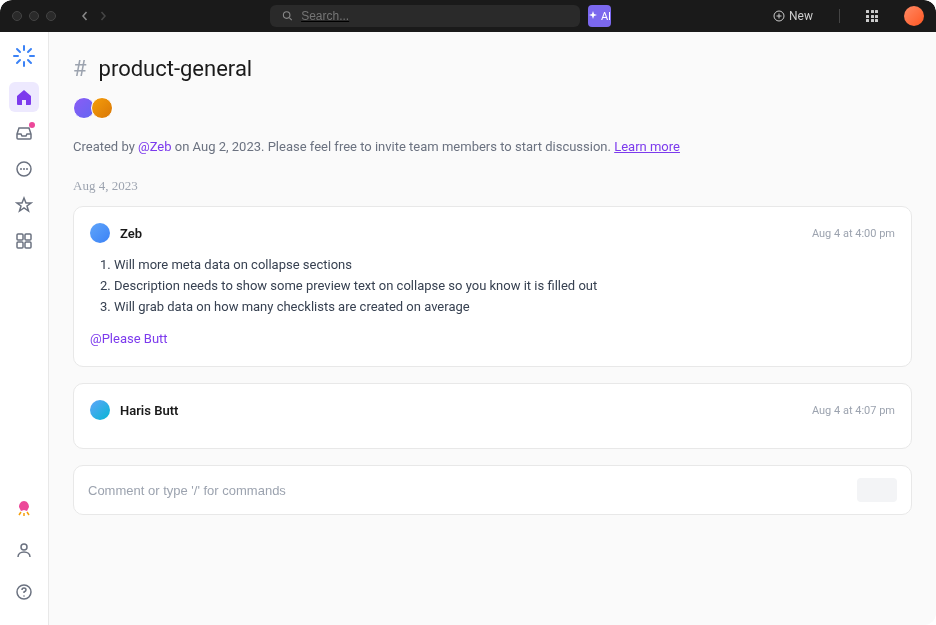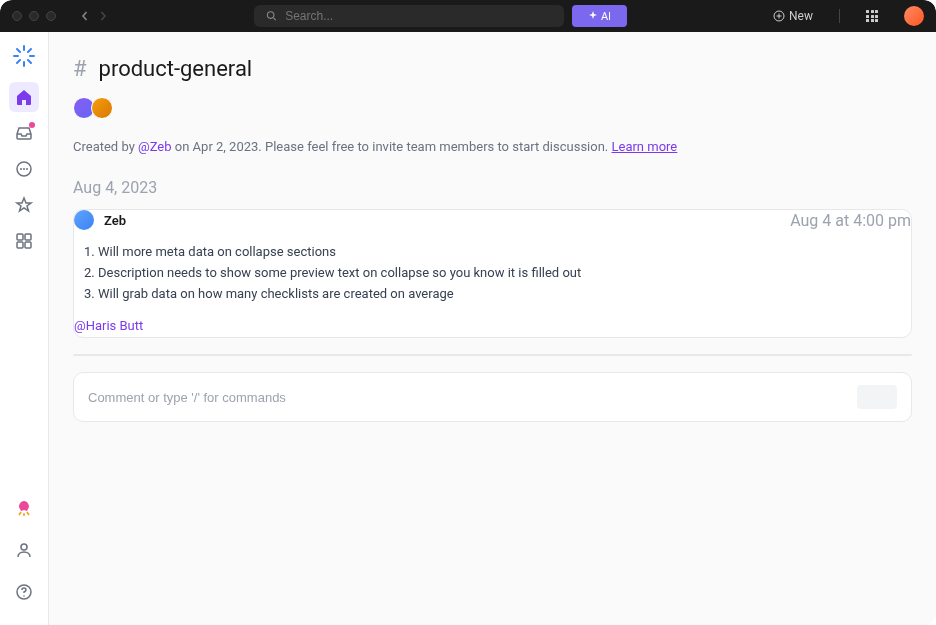--- a/index.html
+++ b/index.html
@@ -4,23 +4,23 @@
   <style>
     * { margin: 0; padding: 0; box-sizing: border-box; }
     body { font-family: -apple-system, BlinkMacSystemFont, "Segoe UI", Roboto, sans-serif; background: #fff; width: 936px; height: 625px; overflow: hidden; border-radius: 12px; }
     
     .titlebar { height: 32px; background: #1a1a1a; display: flex; align-items: center; padding: 0 12px; border-radius: 12px 12px 0 0; }
     .traffic-lights { display: flex; gap: 7px; }
     .traffic-light { width: 10px; height: 10px; border-radius: 50%; border: 1px solid #444; background: #2a2a2a; }
     .nav-arrows { display: flex; gap: 8px; margin-left: 24px; }
     .nav-arrow { color: #888; cursor: pointer; font-size: 14px; }
     .search-bar { flex: 1; display: flex; justify-content: center; }
-    .search-input-wrap { background: #2a2a2a; border-radius: 6px; display: flex; align-items: center; padding: 4px 12px; width: 310px; gap: 8px; }
+    .search-input-wrap { background: #2a2a2a; border-radius: 6px; display: flex; align-items: center; padding: 4px 12px; width: 310px; gap: 8px; text-decoration: underline; }
     .search-input-wrap input { background: none; border: none; outline: none; color: #999; font-size: 12px; width: 100%; }
-    .ai-btn { background: #7b68ee; color: #fff; font-size: 11px; padding: 3px 16px; border-radius: 4px; display: flex; align-items: center; gap: 3px; margin-left: 8px; }
+    .ai-btn { background: #7b68ee; color: #fff; font-size: 11px; padding: 3px 0; border-radius: 4px; display: flex; align-items: center; gap: 3px; margin-left: 8px; }
     .titlebar-right { display: flex; align-items: center; gap: 26px; color: #ccc; font-size: 12px; }
     .new-btn { display: flex; align-items: center; gap: 4px; }
     .divider-v { width: 1px; height: 14px; background: #444; }
     .apps-icon { display: grid; grid-template-columns: repeat(3,3px); grid-template-rows: repeat(3,3px); gap: 1.5px; }
     .apps-icon span { background: #ccc; border-radius: 0.5px; }
     .user-avatar { width: 20px; height: 20px; border-radius: 50%; background: linear-gradient(135deg,#ff8a65,#ff5722); }
     
     .layout { display: flex; height: calc(625px - 32px); }
     .sidebar { width: 49px; background: #fff; border-right: 1px solid #e8e8e8; display: flex; flex-direction: column; align-items: center; padding-top: 12px; }
     .logo-icon { width: 24px; height: 24px; margin-bottom: 14px; }
@@ -35,29 +35,29 @@
     .channel-title { font-size: 22px; font-weight: 400; color: #1a1a1a; }
     .avatars-row { display: flex; margin-bottom: 20px; }
     .member-avatar { width: 22px; height: 22px; border-radius: 50%; border: 1.5px solid #fff; margin-left: -4px; }
     .member-avatar:first-child { margin-left: 0; }
     .av1 { background: linear-gradient(135deg,#8b5cf6,#6366f1); }
     .av2 { background: linear-gradient(135deg,#f59e0b,#d97706); }
     .created-text { font-size: 13px; color: #6b7280; margin-bottom: 24px; }
     .created-text .mention { color: #7c3aed; }
     .created-text .learn-more { color: #7c3aed; text-decoration: underline; }
     
-    .date-label { font-size: 16px; color: #9ca3af; margin-bottom: 12px; }
-    
-    .message-card { background: #fff; border: 1px solid #e8e8e8; border-radius: 10px; padding: 0; margin-bottom: 16px; }
+    .date-label { font-size: 13px; color: #9ca3af; margin-bottom: 12px; font-family: Liberation Serif, serif; }
+    
+    .message-card { background: #fff; border: 1px solid #e8e8e8; border-radius: 10px; padding: 16px; margin-bottom: 16px; }
     .msg-header { display: flex; align-items: center; gap: 10px; margin-bottom: 12px; }
     .msg-avatar { width: 20px; height: 20px; border-radius: 50%; }
     .msg-avatar.zeb { background: linear-gradient(135deg,#60a5fa,#3b82f6); }
     .msg-avatar.haris { background: linear-gradient(135deg,#60a5fa,#06b6d4); }
     .msg-author { font-size: 13px; font-weight: 600; color: #1a1a1a; }
-    .msg-time { margin-left: auto; font-size: 16px; color: #9ca3af; }
+    .msg-time { margin-left: auto; font-size: 11px; color: #9ca3af; }
     .msg-body { font-size: 13px; color: #374151; line-height: 1.6; }
     .msg-body ol { padding-left: 24px; margin: 8px 0; }
     .msg-body .mention-inline { color: #7c3aed; display: inline-block; margin-top: 4px; }
     
     .composer { background: #fff; border: 1px solid #e8e8e8; border-radius: 10px; padding: 12px 14px; display: flex; align-items: center; margin-top: 14px; margin-bottom: 32px; }
     .composer input { border: none; outline: none; flex: 1; font-size: 13px; color: #374151; }
     .composer input::placeholder { color: #9ca3af; }
     .send-btn { width: 40px; height: 24px; background: #f3f4f6; border-radius: 4px; }
     
     svg { display: block; }
@@ -189,42 +189,47 @@
   <div class="main">
     <div class="channel-header">
       <span class="hash">#</span>
       <span class="channel-title">product-general</span>
     </div>
     <div class="avatars-row">
       <div class="member-avatar av1"></div>
       <div class="member-avatar av2"></div>
     </div>
     <div class="created-text">
-      <span>Created by </span><a class="mention">@Zeb</a><span> on Apr 2, 2023. Please feel free to invite team members to start discussion. </span><a class="learn-more">Learn more</a>
+      <span>Created by </span><a class="mention">@Zeb</a><span> on Aug 2, 2023. Please feel free to invite team members to start discussion. </span><a class="learn-more">Learn more</a>
     </div>
 
     <div class="date-label">Aug 4, 2023</div>
 
     <div class="message-card">
       <div class="msg-header">
         <div class="msg-avatar zeb"></div>
         <span class="msg-author">Zeb</span>
         <span class="msg-time">Aug 4 at 4:00 pm</span>
       </div>
       <div class="msg-body">
         <ol>
           <li>Will more meta data on collapse sections</li>
           <li>Description needs to show some preview text on collapse so you know it is filled out</li>
           <li>Will grab data on how many checklists are created on average</li>
         </ol>
-        <a class="mention-inline">@Haris Butt</a>
+        <a class="mention-inline">@Please Butt</a>
       </div>
     </div>
 
     <div class="message-card">
+      <div class="msg-header">
+        <div class="msg-avatar haris"></div>
+        <span class="msg-author">Haris Butt</span>
+        <span class="msg-time">Aug 4 at 4:07 pm</span>
+      </div>
     </div>
 
 
     <div class="composer">
       <input placeholder="Comment or type '/' for commands" style="">
       <div class="send-btn"></div>
     </div>
   </div>
 </div>
 

